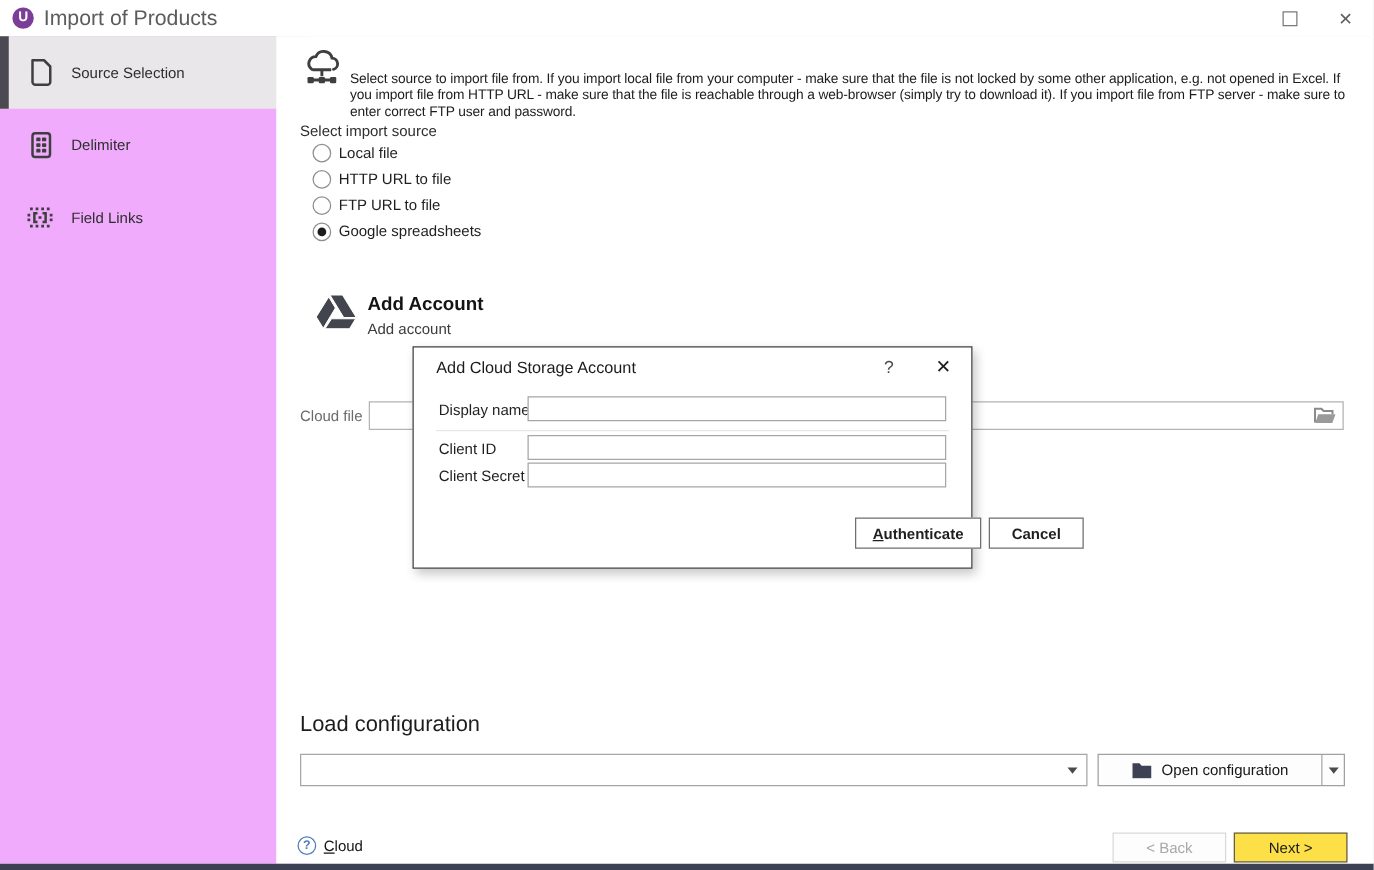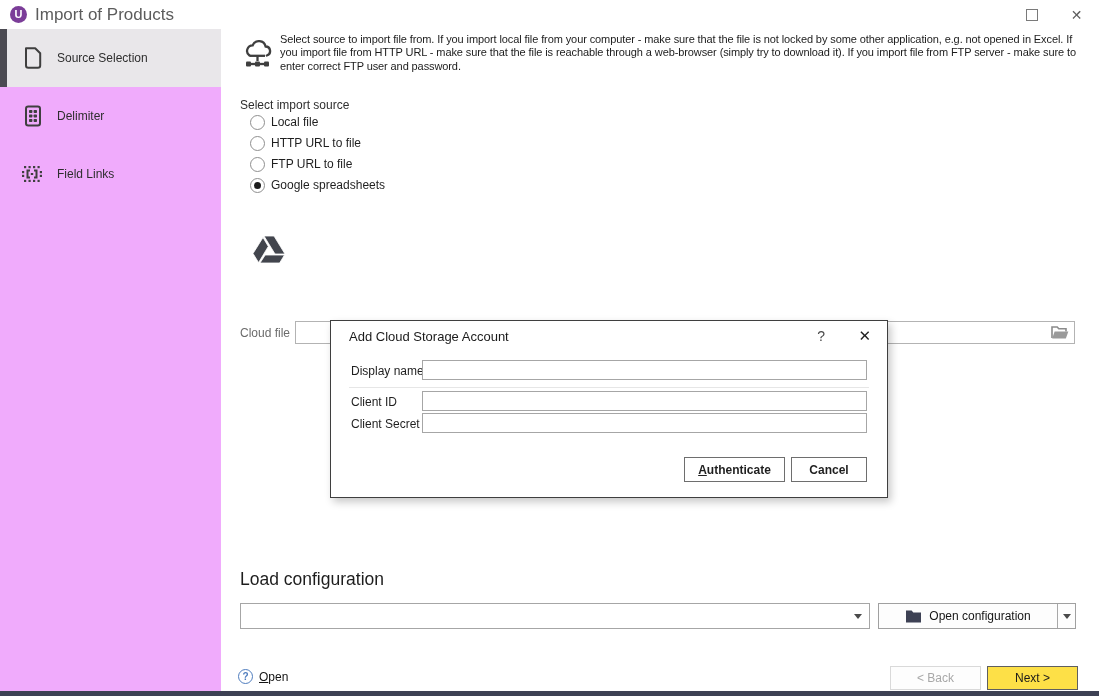--- a/index.html
+++ b/index.html
@@ -20,21 +20,21 @@
   
   .sidebar{position:absolute;top:29px;left:0;width:247px;bottom:5px;background:#f0abfc;}
   .side-item{position:relative;height:58px;display:flex;align-items:center;cursor:pointer;}
   .side-item.selected{background:#e9e7ea;}
   .side-item.selected::before{content:"";position:absolute;left:0;top:0;bottom:0;width:7px;background:#4b4a52;}
   .side-icon{width:24px;height:24px;margin-left:21px;display:flex;align-items:center;justify-content:center;flex:none;}
   .side-label{margin-left:12px;font-size:12px;color:#2e2e2e;}
   
   .main{position:absolute;left:221px;top:29px;right:0;bottom:5px;background:#fff;}
   .info-icon{position:absolute;left:20px;top:11px;}
-  .info-text{position:absolute;left:59px;top:4px;width:812px;font-size:11px;line-height:13.4px;color:#1c1c1c;letter-spacing:-0.1px;}
+  .info-text{position:absolute;left:59px;top:28px;width:812px;font-size:11px;line-height:13.4px;color:#1c1c1c;letter-spacing:-0.1px;}
   .sel-src-label{position:absolute;left:19px;top:69px;font-size:12px;color:#2f2f2f;}
   .radio-row{position:absolute;left:29px;height:16px;display:flex;cursor:default;}
   .radio{width:13px;height:13px;border:1px solid #8f8f8f;border-radius:50%;background:#fff;position:relative;flex:none;}
   .radio-row.checked .radio::after{content:"";position:absolute;inset:3px;border-radius:50%;background:#1c1c1c;}
   .radio-label{margin-left:6px;font-size:12px;color:#1f1f1f;}
   .add-account{position:absolute;left:31px;top:205px;display:flex;cursor:pointer;}
   .add-account-txt{margin-left:8px;}
   .add-account-title{font-size:15px;font-weight:bold;color:#141414;margin-top:1px;}
   .add-account-sub{font-size:12px;color:#3c3c3c;margin-top:4px;}
   .cloud-label{position:absolute;left:19px;top:297px;font-size:12px;color:#6b6b6b;}
@@ -52,21 +52,21 @@
   
   .help-wrap{position:absolute;left:17px;top:640px;display:flex;align-items:center;cursor:pointer;}
   .help-circle{width:15px;height:15px;border-radius:50%;border:1.4px solid #4f7dbe;color:#4f7dbe;font-size:10px;font-weight:bold;display:flex;align-items:center;justify-content:center;box-sizing:border-box;}
   .help-label{margin-left:6px;font-size:12px;color:#141414;display:block;}
   .help-label::first-letter{text-decoration:underline;}
   .btn{position:absolute;height:24px;font-size:12px;display:flex;align-items:center;justify-content:center;background:#fde047;box-sizing:border-box;cursor:pointer;}
   .btn-back{left:669px;top:637px;width:91px;border:1px solid #d9d9d9;color:#a8a8a8;background:#fdfdfd;}
   .btn-next{left:766px;top:637px;width:91px;border:1px solid #5f5f5f;color:#1a1a1a;}
   .bottom-bar{position:absolute;left:0;right:0;bottom:0;height:5px;background:#3d4154;}
   
-  .dialog{position:absolute;left:330px;top:277px;width:558px;height:178px;background:#fff;border:1px solid #3f3f3f;box-shadow:3px 4px 8px rgba(0,0,0,.22);z-index:10;box-sizing:border-box;margin-top:43px;}
+  .dialog{position:absolute;left:330px;top:277px;width:448px;height:178px;background:#fff;border:1px solid #3f3f3f;box-shadow:3px 4px 8px rgba(0,0,0,.22);z-index:10;box-sizing:border-box;}
   .dlg-title{position:absolute;left:18px;top:8px;font-size:13px;color:#1b1b1b;}
   .dlg-help{position:absolute;right:62px;top:7px;font-size:14px;color:#4a4a4a;cursor:pointer;}
   .dlg-close{position:absolute;right:16px;top:6px;font-size:15px;color:#1f1f1f;cursor:pointer;}
   .dlg-row{position:absolute;left:18px;right:18px;height:20px;}
   .dlg-row .dlg-label{position:absolute;left:2px;top:4px;font-size:12px;color:#1f1f1f;}
   .dlg-row input{position:absolute;left:73px;right:2px;top:0;height:20px;border:1px solid #a6a6a6;outline:none;padding:0 4px;font:12px "Liberation Sans",sans-serif;box-sizing:border-box;}
   .dlg-sep{position:absolute;left:18px;right:18px;top:66px;height:1px;background:#e6e6e6;}
   .dlg-btn{position:absolute;top:136px;height:25px;background:#fff;border:1px solid #6e6e6e;font-size:12px;display:flex;align-items:center;justify-content:center;box-sizing:border-box;cursor:pointer;font-weight:bold;}
   .dlg-auth{left:353px;width:101px;}
   .dlg-cancel{left:460px;width:76px;}
@@ -182,20 +182,24 @@
   <div class="add-account">
     <span>
       <svg width="34" height="31" viewBox="0 0 34 31">
         <g fill="#42454d" stroke="#ffffff" stroke-width="0.8">
           <polygon points="12,2 22,2 33,20 23,20"></polygon>
           <polygon points="11,3.5 16.3,12.4 6.6,28.6 1,19.5"></polygon>
           <polygon points="8,29 13.2,21 32.5,21 27.6,29"></polygon>
         </g>
       </svg>
     </span>
+    <span class="add-account-txt">
+      <div class="add-account-title">Add Account</div>
+      <div class="add-account-sub">Add account</div>
+    </span>
   </div>
 
   <div class="cloud-label">Cloud file</div>
   <div class="cloud-input-wrap">
     <input type="text" value="" style="">
     <span class="cloud-browse">
       <svg width="18" height="15" viewBox="0 0 18 15">
         <path d="M1 13 V2 h5.2 l1.6 1.8 H15 v2.6" fill="none" stroke="#8b8b8b" stroke-width="1.6"></path>
         <path d="M3.6 6.4 H17.4 L14.8 13.4 H1.2 Z" fill="#9a9a9a"></path>
       </svg>
@@ -216,21 +220,21 @@
       </svg>
       <span>Open configuration</span>
     </span>
     <span class="open-cfg-split">
       <span class="split-arrow"></span>
     </span>
   </div>
 
   <div class="help-wrap">
     <span class="help-circle">?</span>
-    <span class="help-label">Open</span>
+    <span class="help-label">Cloud</span>
   </div>
   <div class="btn btn-back">&lt; Back</div>
   <div class="btn btn-next">Next &gt;</div>
 </div>
 
 <div class="dialog">
   <div class="dlg-title">Add Cloud Storage Account</div>
   <span class="dlg-help">?</span>
   <span class="dlg-close">✕</span>
 

